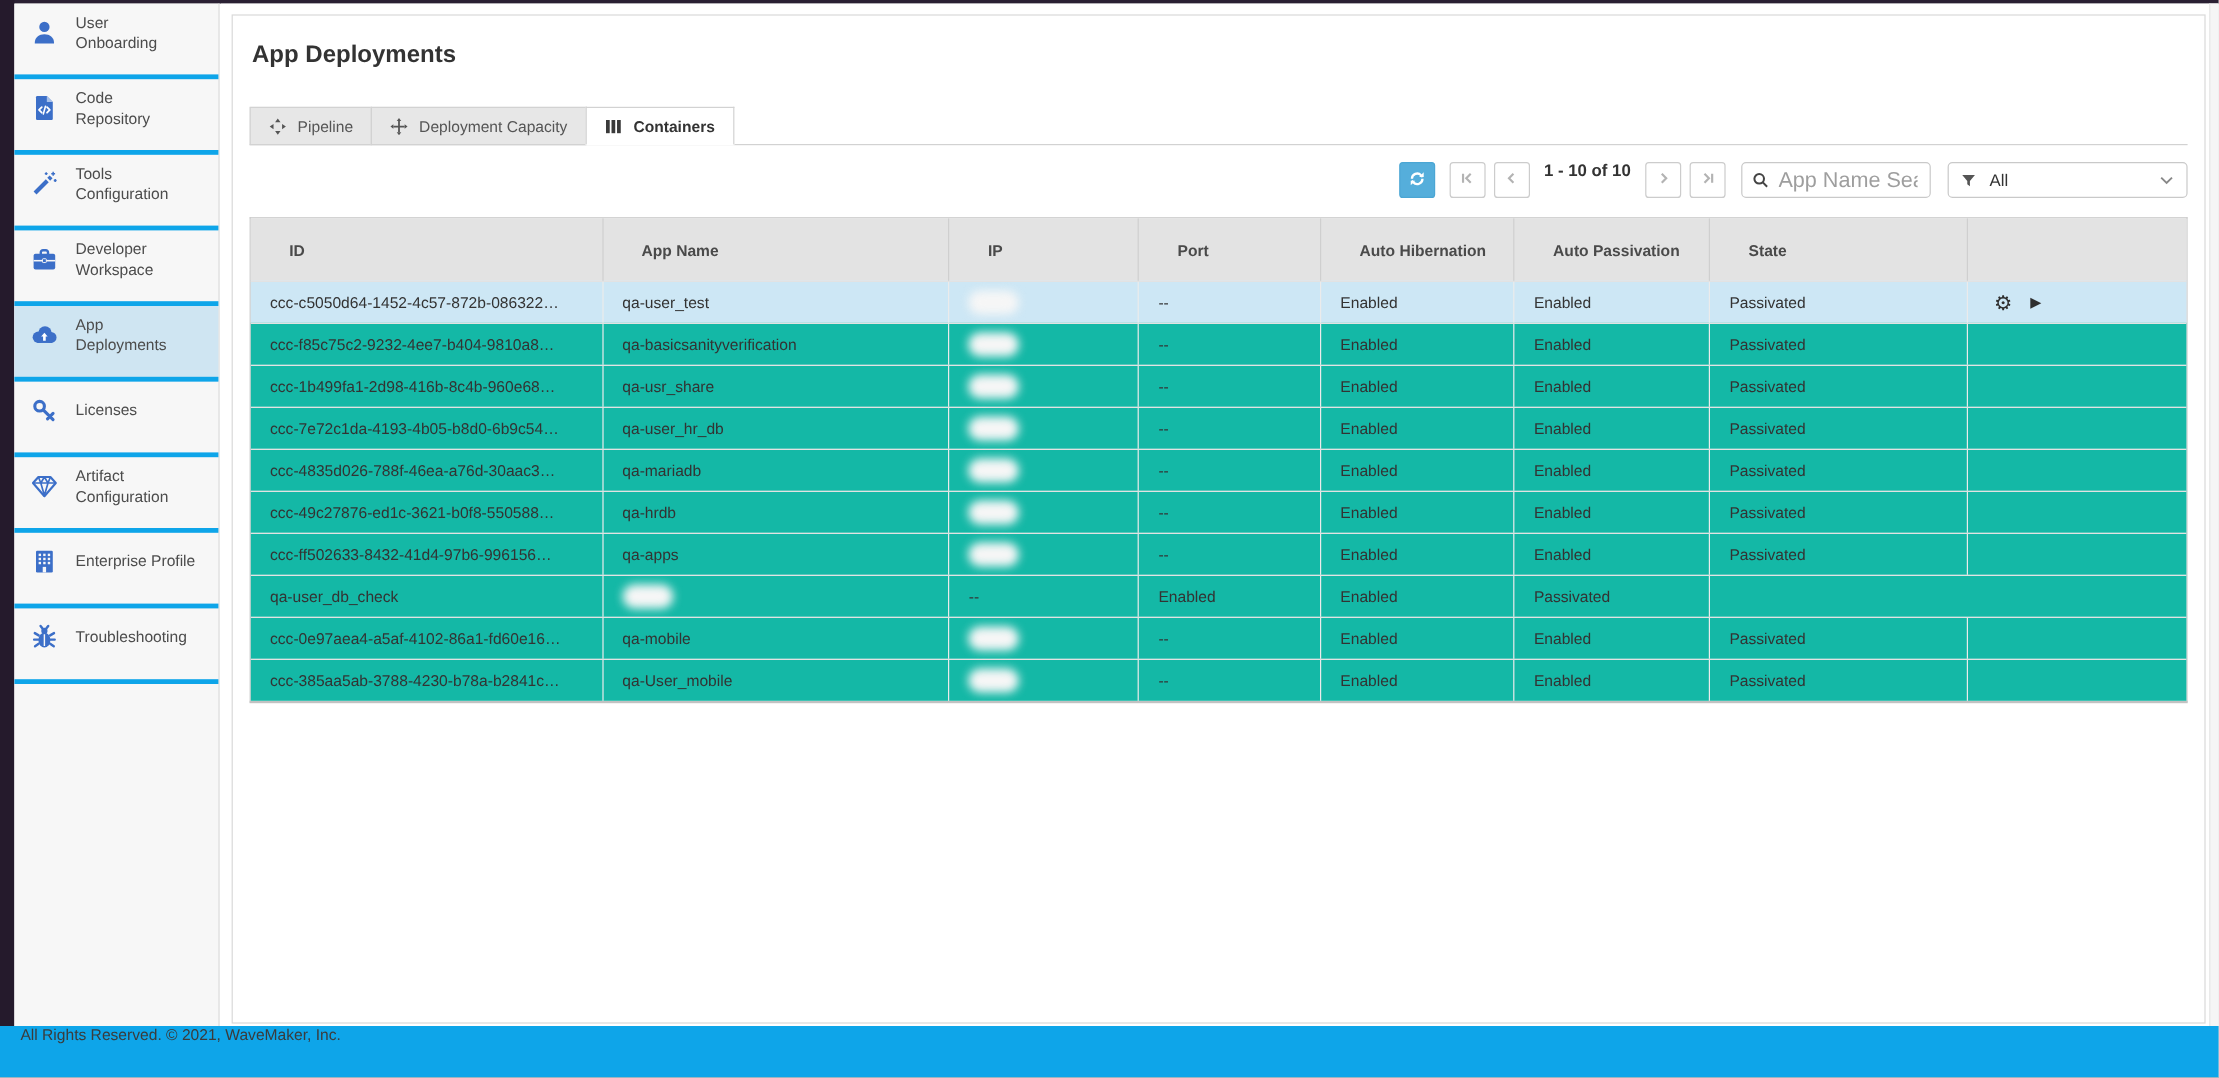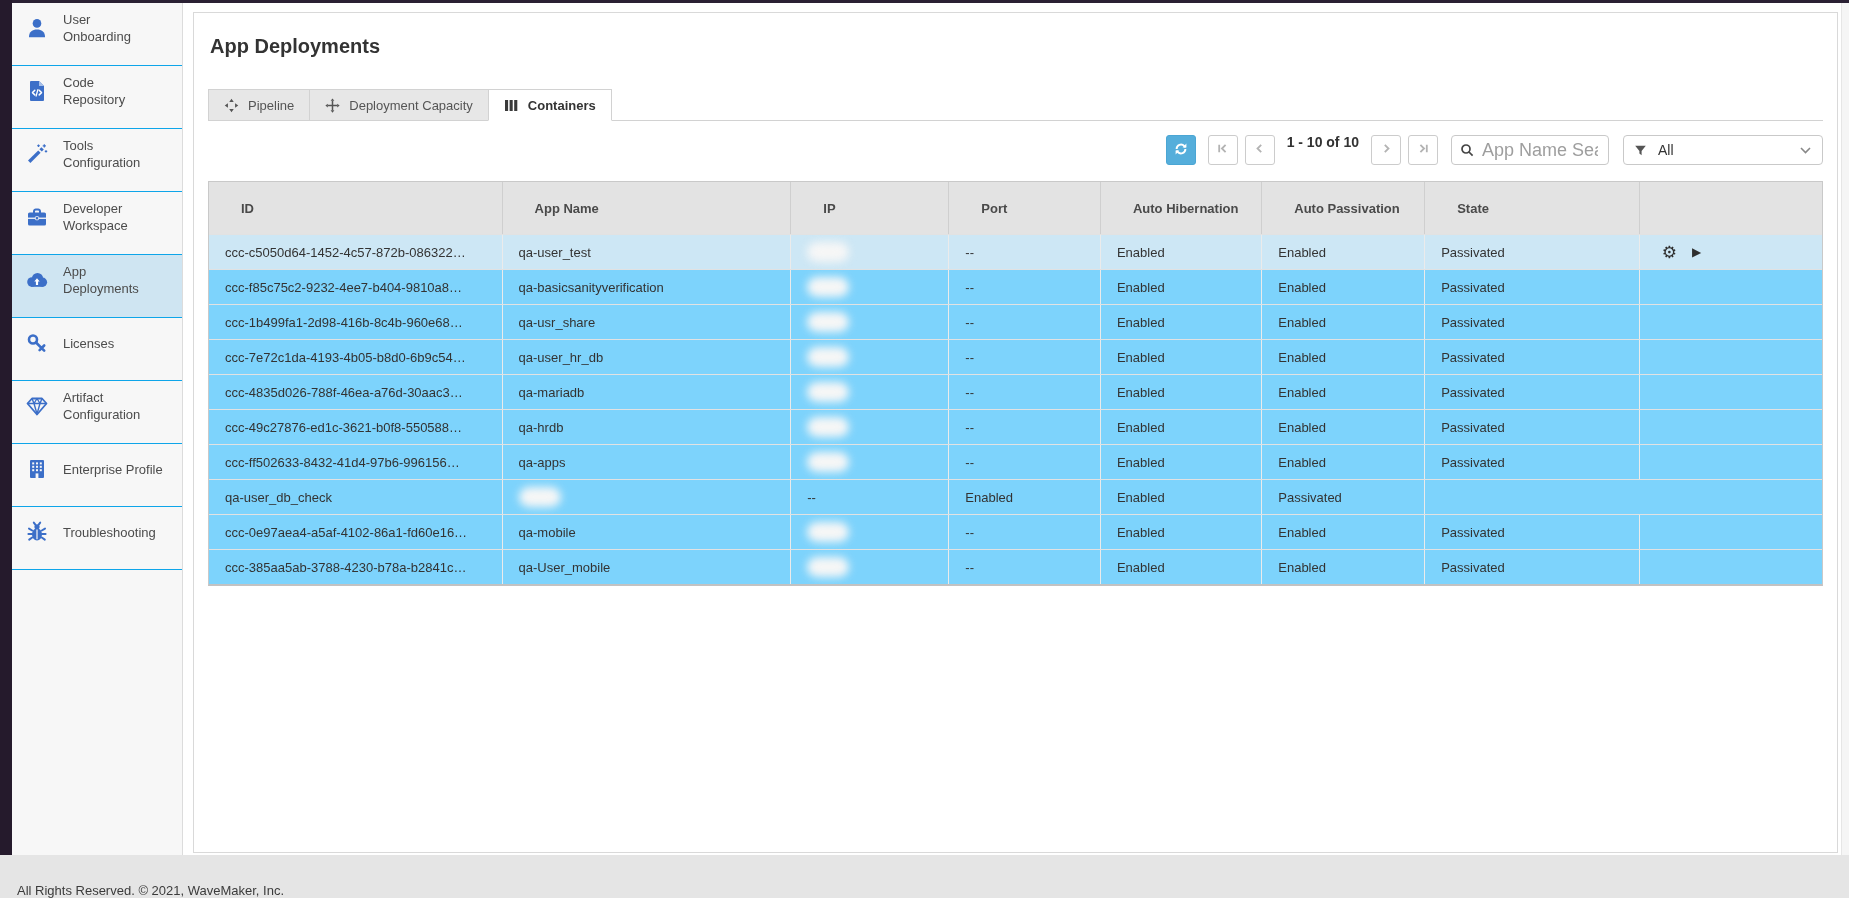--- a/index.html
+++ b/index.html
@@ -3,21 +3,21 @@
 <meta charset="utf-8">
 <style>
   html,body{margin:0;padding:0;background:#888;}
   .app{position:relative;width:1849px;height:898px;background:#fff;overflow:hidden;
        font-family:"Liberation Sans",sans-serif;}
   .topline{position:absolute;left:0;top:0;width:100%;height:3px;background:#2a2033;}
   .strip{position:absolute;left:0;top:0;bottom:43px;width:12px;background:#251a2c;}
   .sidebar{position:absolute;left:12px;top:3px;bottom:43px;width:171px;background:#f7f7f7;
            border-right:1px solid #dcdcdc;box-sizing:border-box;}
   .nav-item{display:flex;align-items:center;gap:13px;min-height:63px;padding:0 8px 12px 12px;
-            border-bottom:1px solid #0ea5e9;cursor:pointer;box-sizing:border-box;}
+            border-bottom:4px solid #0ea5e9;cursor:pointer;box-sizing:border-box;}
   .nav-item.selected{background:#cfe5f2;}
   .nav-icon{width:26px;height:26px;flex:0 0 26px;display:flex;align-items:center;justify-content:center;}
   .nav-label{font-size:13px;color:#4c4c4c;line-height:17px;white-space:pre-line;}
   .main{position:absolute;left:184px;right:0;top:3px;bottom:43px;background:#fff;}
   .scrolltrack{position:absolute;right:0;top:0;bottom:0;width:7px;background:#f5f5f5;border-left:1px solid #e6e6e6;}
   .panel{position:absolute;left:9px;right:11px;top:9px;bottom:2px;background:#fff;
          border:1px solid #d9d9d9;box-sizing:border-box;padding:0 14px;}
   .page-title{margin:22px 0 0 2px;font-size:20px;font-weight:700;color:#333;}
   .tabbar{display:flex;margin-top:31px;border-bottom:1px solid #d2d2d2;}
   .tab{height:32px;display:flex;align-items:center;gap:9px;padding:0 15px;background:#e7e7e7;
@@ -37,31 +37,31 @@
   .search input::placeholder{color:#9e9e9e;}
   .filter{width:200px;height:30px;border:1px solid #c9c9c9;border-radius:4px;display:flex;align-items:center;
           padding:0 10px;gap:11px;margin-left:14px;font-size:14px;color:#333;box-sizing:border-box;cursor:pointer;}
   .filter .chev{margin-left:auto;display:flex;}
   .table{margin-top:16px;border:1px solid #c9c9c9;border-bottom:2px solid #c2c2c2;}
   .thead,.row{display:grid;grid-template-columns:18.2% 17.9% 9.8% 9.4% 10% 10.1% 13.3% 11.3%;}
   .thead{background:#e3e3e3;height:52px;}
   .th{display:flex;align-items:center;padding-left:32px;font-size:13px;font-weight:700;color:#4a4a4a;
       border-right:1px solid #cfcfcf;box-sizing:border-box;overflow:hidden;white-space:nowrap;}
   .th:last-child{border-right:none;}
-  .row{height:34px;border-top:1px solid #e2e2e2;background:#7dd3fc;cursor:pointer;}
+  .row{height:34px;border-top:1px solid #e2e2e2;background:#14b8a6;cursor:pointer;}
   .row.selected{background:#cde7f5;}
   .cell{display:flex;align-items:center;padding-left:16px;font-size:13px;color:#333;
         border-right:1px solid #ebebeb;box-sizing:border-box;overflow:hidden;white-space:nowrap;}
   .cell:last-child{border-right:none;}
   .blob{width:42px;height:20px;border-radius:10px;background:#f6f6f6;filter:blur(4px);}
   .actions{gap:15px;padding-left:22px;}
   .gear{font-size:17px;color:#2f2f2f;line-height:1;}
   .play{font-size:12px;color:#2f2f2f;line-height:1;}
-  .footer{position:absolute;left:0;right:0;bottom:0;height:43px;background:#e5e5e5;display:flex;
-          align-items:flex-end;padding-left:17px;font-size:13px;color:#3b3b3b;box-sizing:border-box;}
+  .footer{position:absolute;left:0;right:0;bottom:0;height:43px;background:#0ea5e9;display:flex;
+          align-items:flex-start;padding-left:17px;font-size:13px;color:#3b3b3b;box-sizing:border-box;}
 </style>
 </head>
 <body>
 
 <div class="app">
   <div class="topline"></div>
   <div class="strip"></div>
 
   <nav class="sidebar" id="sidebar">
       <div class="nav-item">

